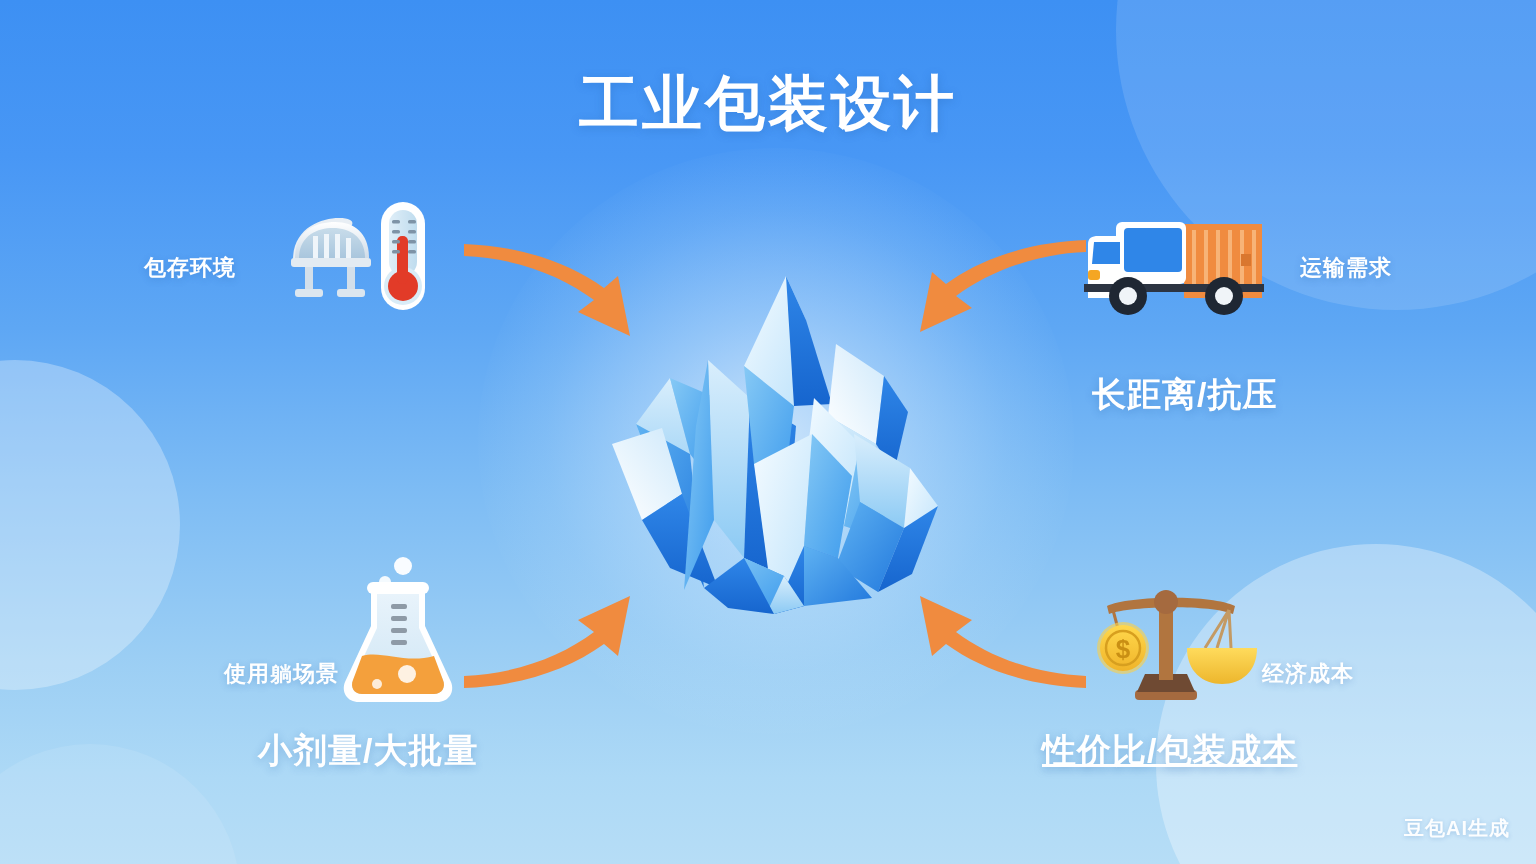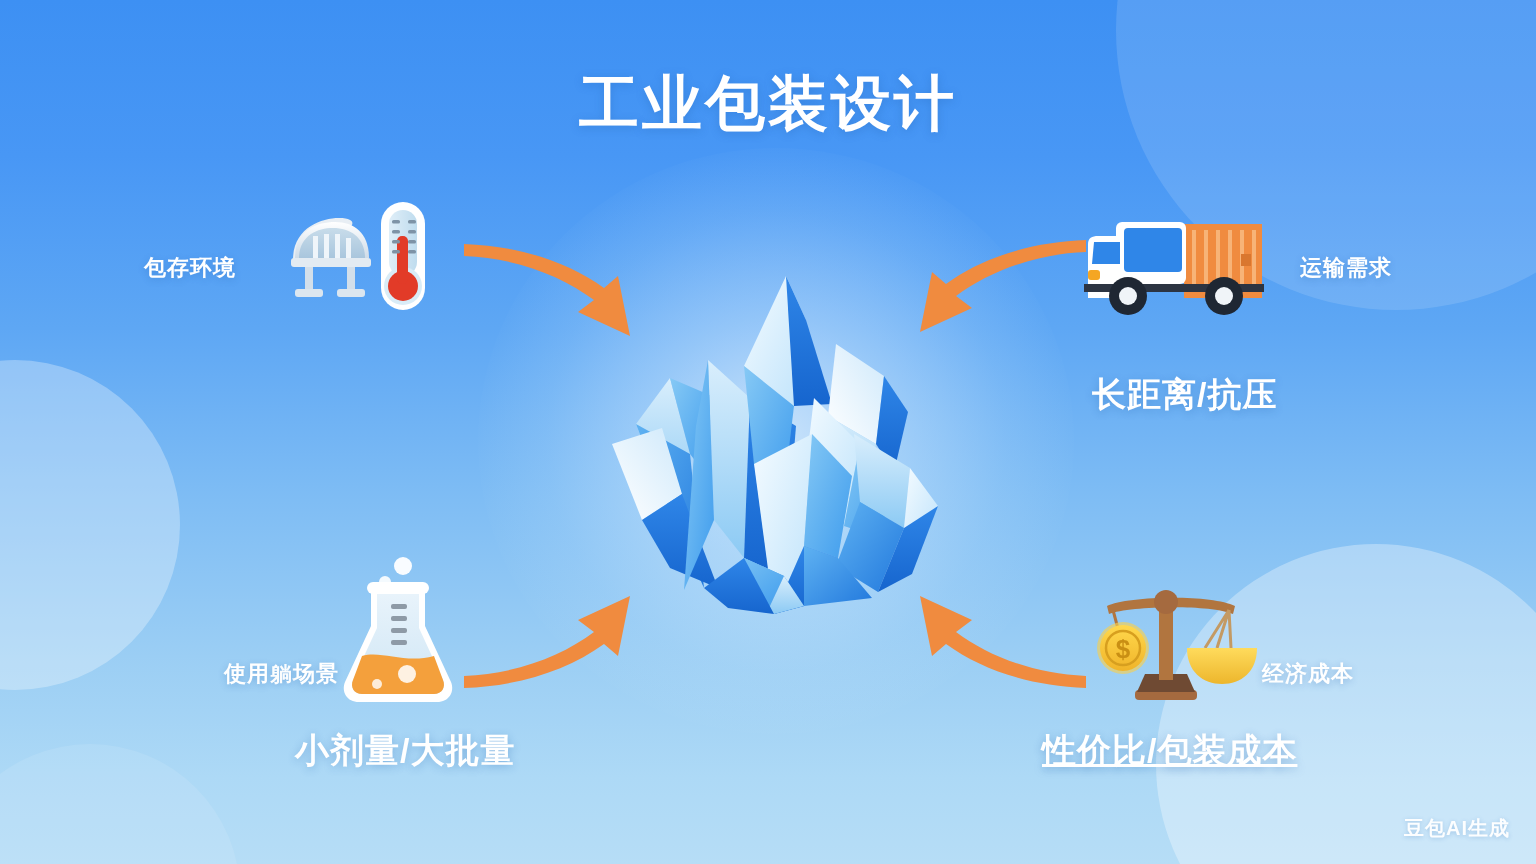--- a/index.html
+++ b/index.html
@@ -124,21 +124,21 @@
     font-weight: bold;
     letter-spacing: 1px;
     text-shadow: 0 2px 9px rgba(35,95,175,0.32);
     white-space: nowrap;
   }
   #lbl-tl-small { left: 144px; top: 253px; }
   #lbl-tl-big   { left: 283px; top: 332px; }
   #lbl-tr-small { left: 1300px; top: 253px; }
   #lbl-tr-big   { left: 1092px; top: 332px; margin-top: 40px; }
   #lbl-bl-small { left: 176px; top: 659px; margin-left: 48px; }
-  #lbl-bl-big   { left: 258px; top: 728px; margin-left: 37px; }
+  #lbl-bl-big   { left: 258px; top: 728px; }
   #lbl-br-small { left: 1262px; top: 659px; }
   #lbl-br-big   { left: 1042px; top: 728px; text-decoration: underline; }
 
   
   .glyph-distort {
     display: inline-block;
     transform: scaleY(0.93) scaleX(0.96);
     filter: blur(0.3px);
     opacity: 0.97;
   }

